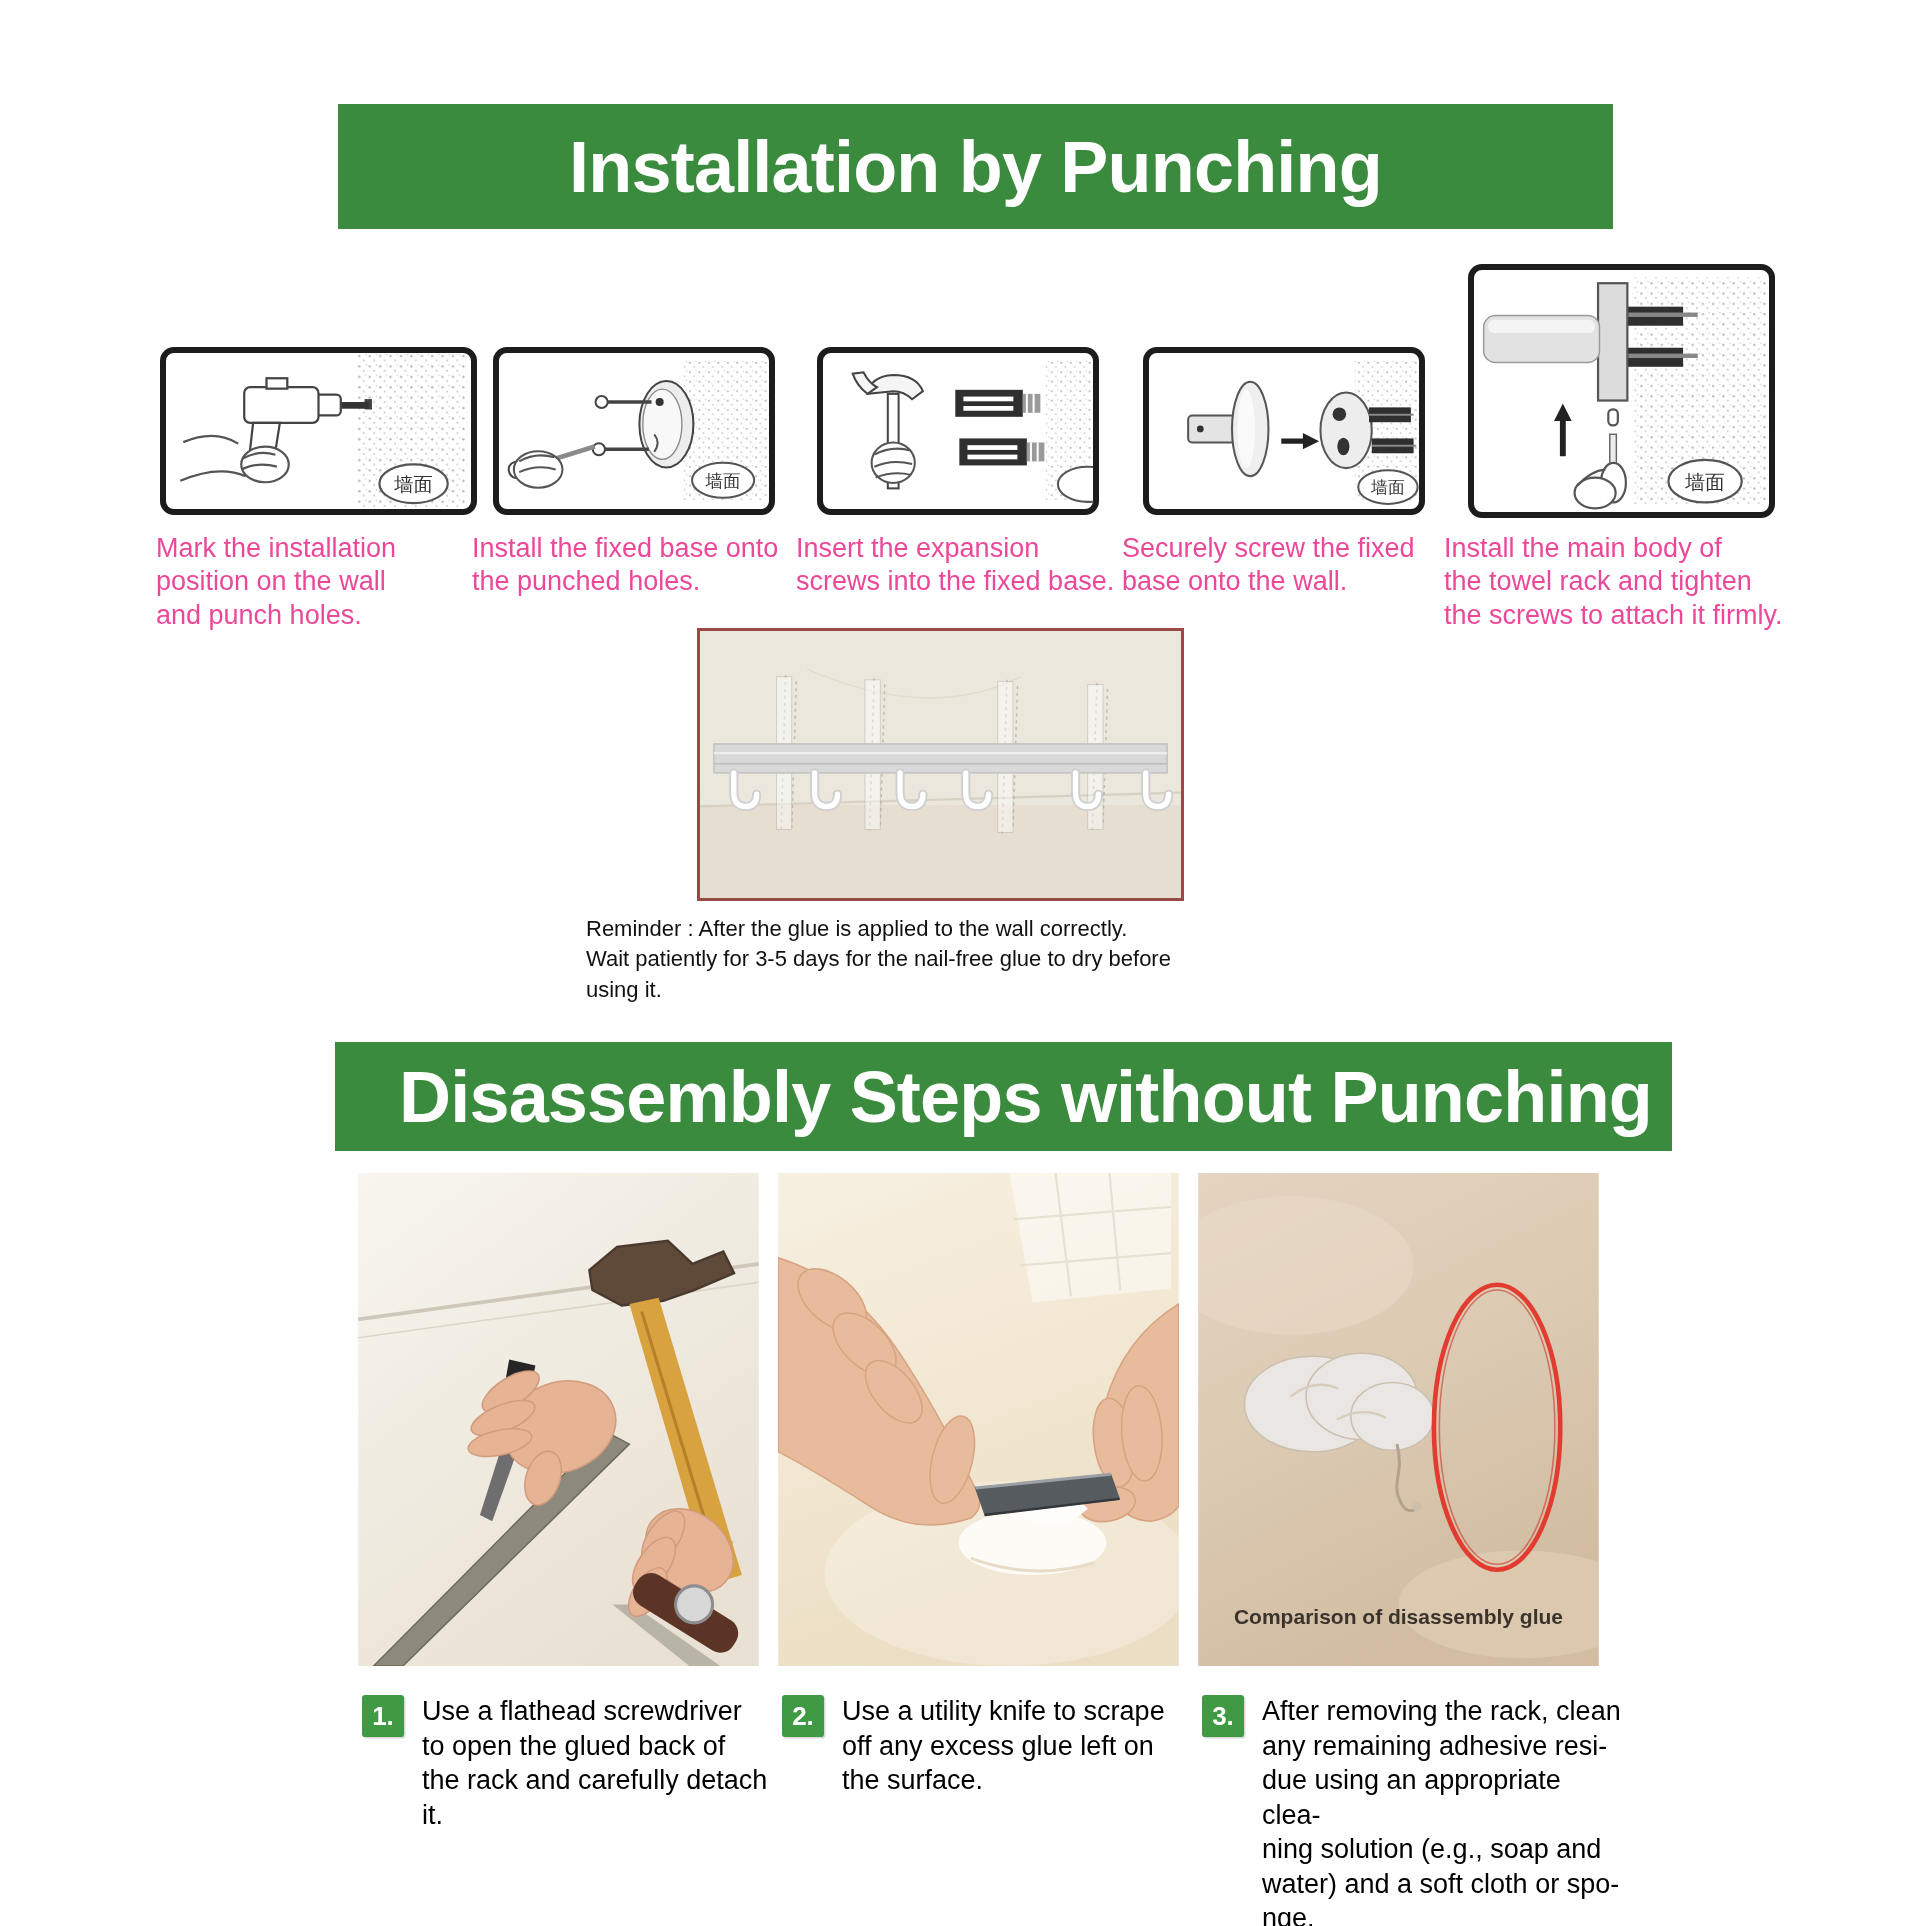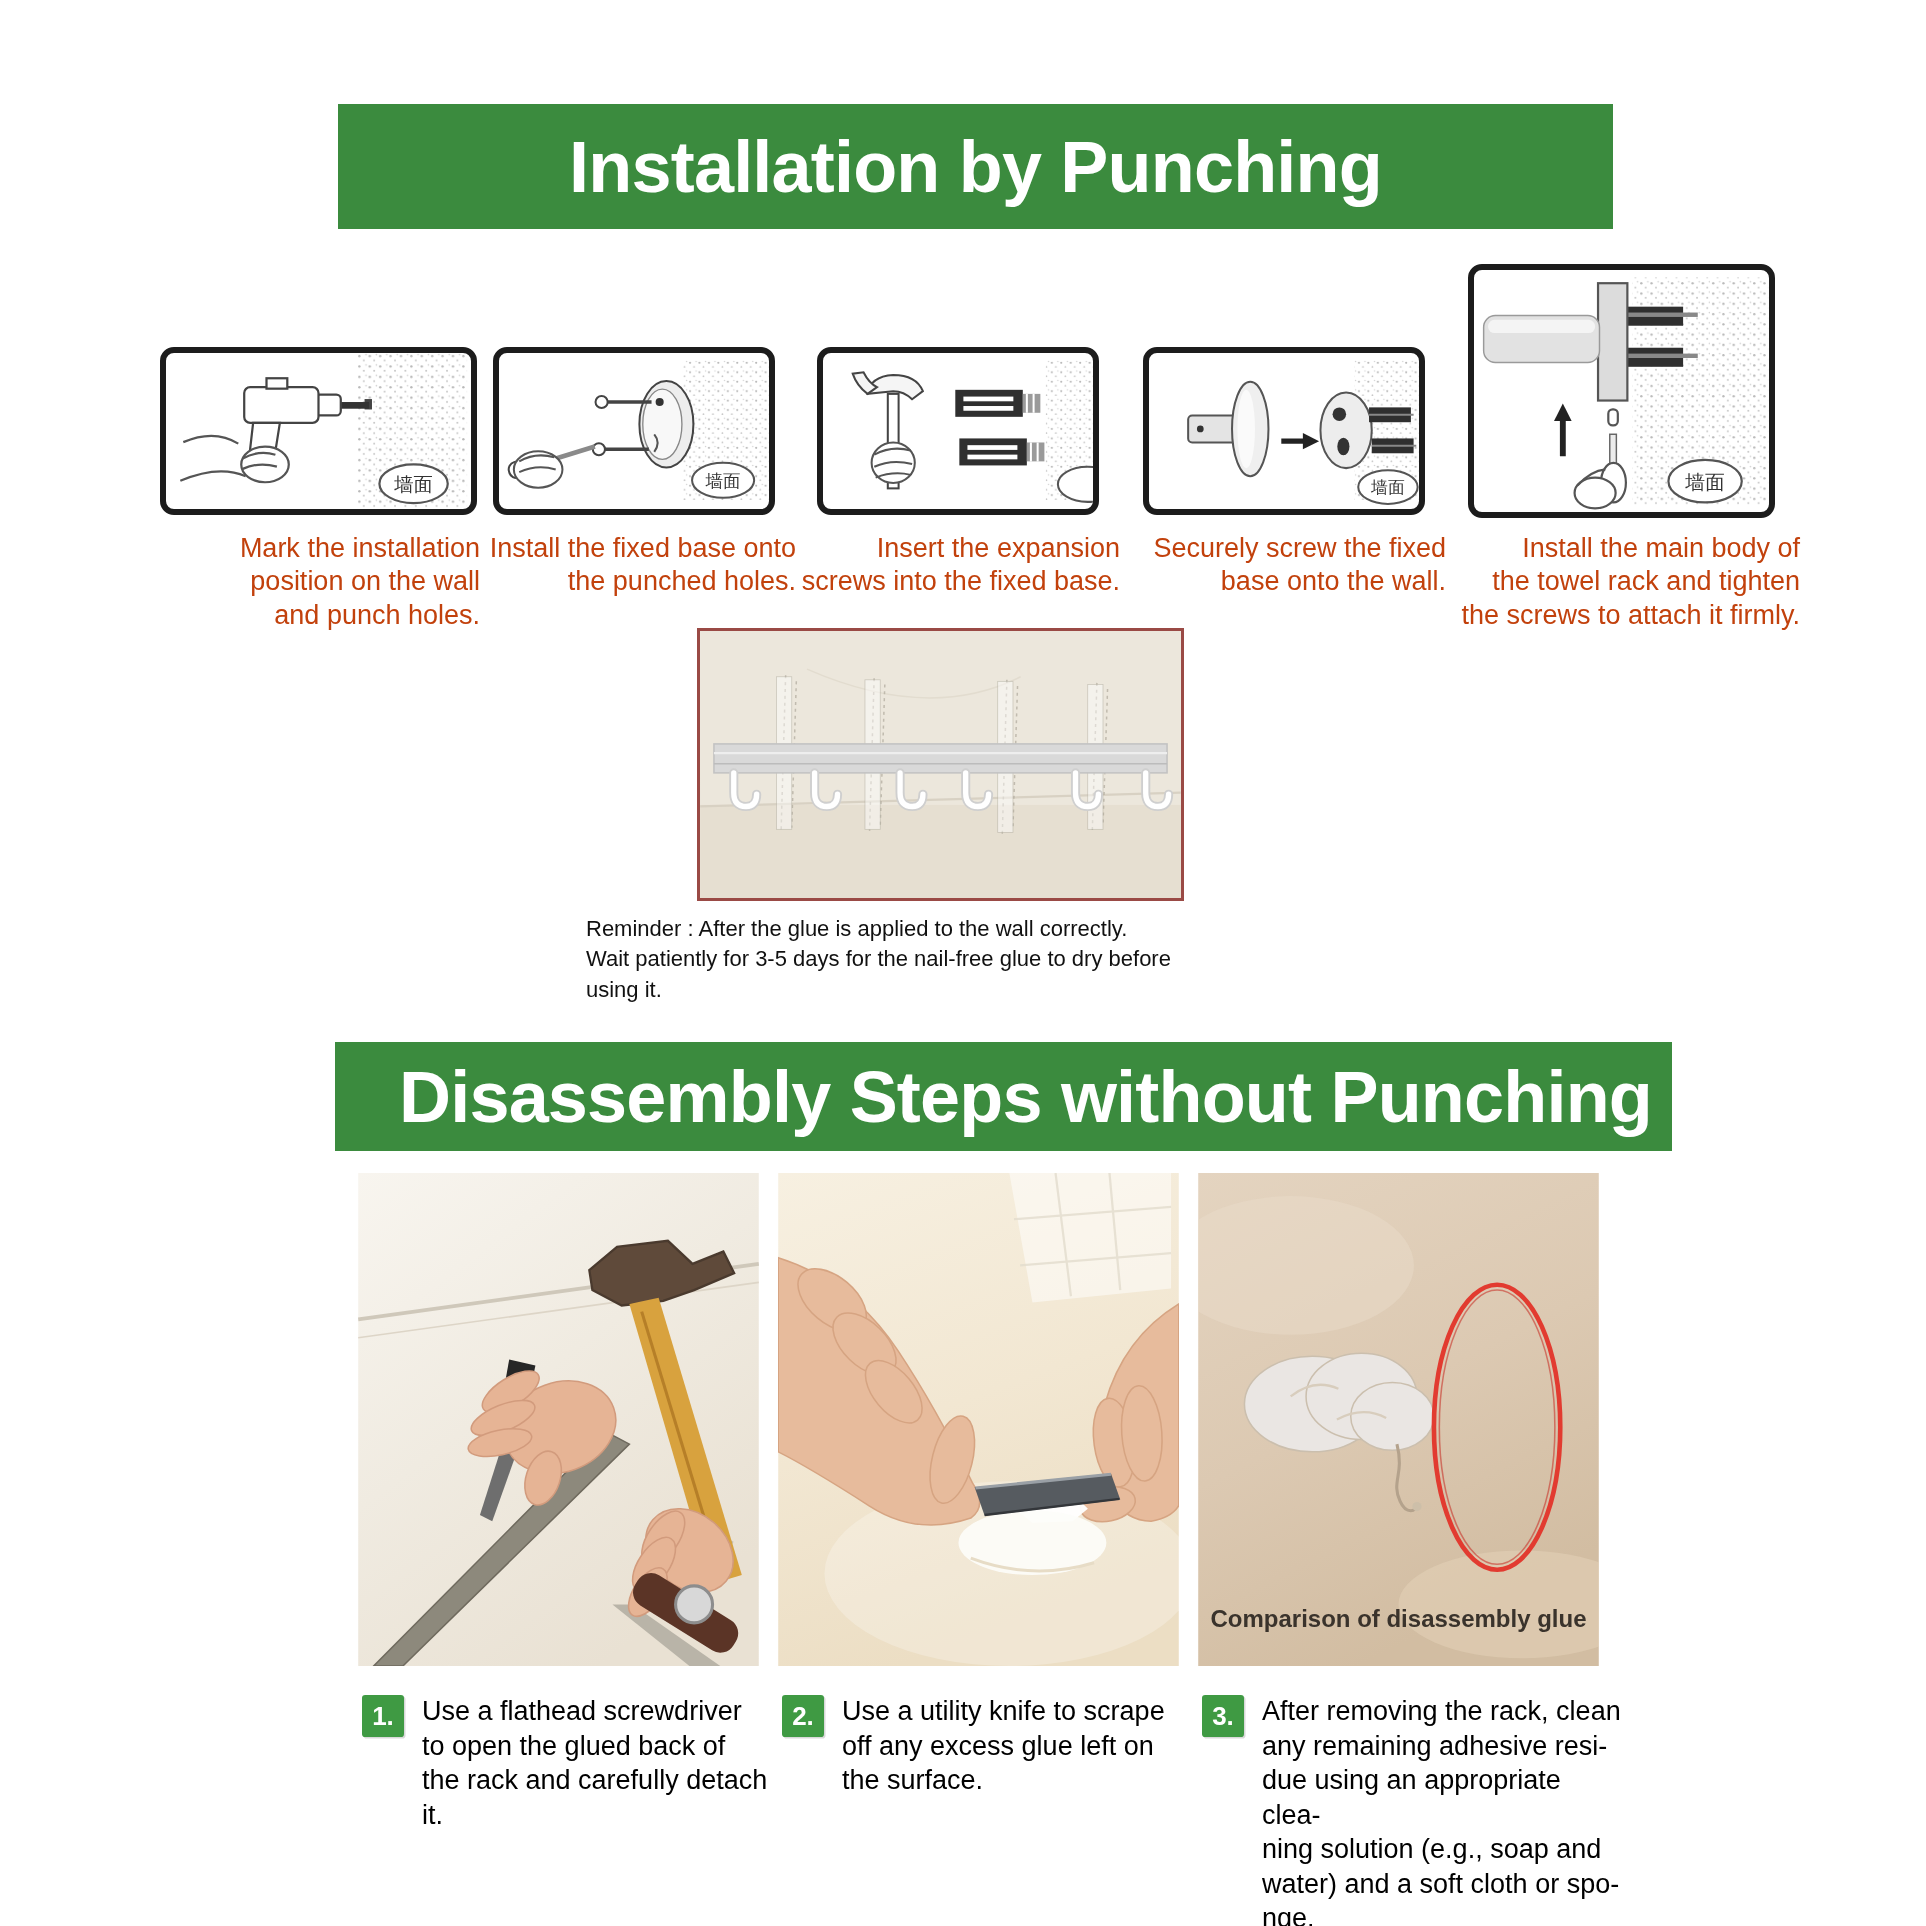--- a/index.html
+++ b/index.html
@@ -6,31 +6,31 @@
   .canvas{position:relative;width:1926px;height:1926px;background:#ffffff;overflow:hidden;
           font-family:"Liberation Sans","DejaVu Sans",sans-serif;color:#1c1c1c;}
   .abs{position:absolute;}
 
   .banner{background:#3b8b3e;display:flex;align-items:center;justify-content:center;}
   .banner h1{margin:0;color:#ffffff;font-size:72px;font-weight:700;letter-spacing:-0.8px;white-space:nowrap;text-align:center;}
 
   .figbox{background:#ffffff;border:6.2px solid #1c1c1c;border-radius:14px;overflow:hidden;box-sizing:border-box;}
   .figbox svg{display:block;width:100%;height:100%;}
 
-  .caption{font-size:27px;line-height:1.24;text-align:right;white-space:pre-line;color:#c2410c;}
+  .caption{font-size:27px;line-height:1.24;text-align:left;white-space:pre-line;color:#ec4899;}
 
   .product-photo{background:linear-gradient(180deg,#f0ece3 0%,#ece7dc 55%,#e6dfd2 100%);
                  border:3.1px solid #9a4a45;box-sizing:border-box;overflow:hidden;}
   .product-photo svg{display:block;width:100%;height:100%;}
 
   .reminder{font-size:22px;line-height:1.38;white-space:pre-line;color:#111;}
 
   .photo{overflow:hidden;}
   .photo svg{display:block;width:100%;height:100%;}
-  .photo-label{font-size:24px;font-weight:700;color:#3a332c;text-align:center;}
+  .photo-label{font-size:21px;font-weight:700;color:#3a332c;text-align:center;}
 
   .stepnum{background:#3f9a43;color:#fff;font-weight:700;font-size:26px;width:42px;height:42px;
            display:flex;align-items:center;justify-content:center;border-radius:3.1px;box-shadow:1.5px 1.5px 0 rgba(0,0,0,.15);}
   .steptext{font-size:27px;line-height:1.28;white-space:pre-line;color:#000000;}
 </style>
 </head>
 <body>
 
 <div class="canvas">
 

